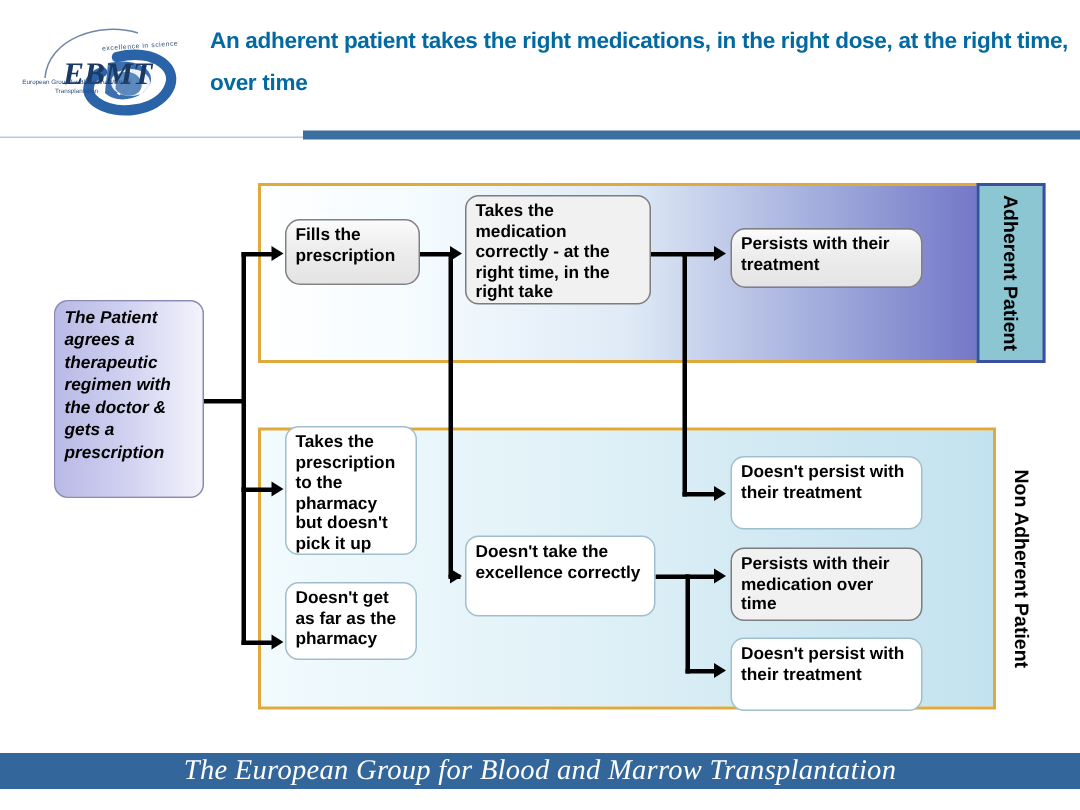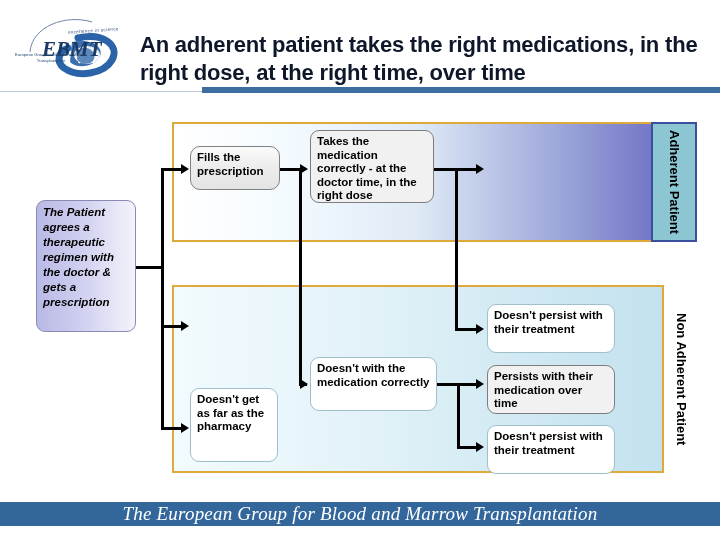--- a/index.html
+++ b/index.html
@@ -26,24 +26,23 @@
     position:absolute;left:60px;top:20px;
     font-size:4.5px;color:#2a4d7a;letter-spacing:.4px;
     transform:rotate(-4deg);white-space:nowrap;
   }
   .logo-sub{
     position:absolute;left:2px;top:44px;width:82px;
     font-size:4.2px;line-height:6px;color:#2a4d7a;text-align:center;
   }
   #title{
     position:absolute;left:140px;top:14px;width:575px;
-    color:#0f172a;
-    font-size:22px;font-weight:bold;line-height:28px;
+    color:#0369a1;
+    font-size:15px;font-weight:bold;line-height:28px;
     letter-spacing:-.2px;
-    margin-top:17px;
   }
   #header-rule{
     position:absolute;left:0;top:91px;width:202px;height:1px;background:#b9c9d8;
   }
   #header-bar{
     position:absolute;left:202px;top:87px;width:518px;height:6px;
     background:#3d6ea0;
   }
 
   
@@ -87,21 +86,21 @@
     left:36px;top:100px;width:100px;height:132px;
     font-size:11.5px;line-height:15px;font-style:italic;
   }
   #node-fills{left:190px;top:46px;width:90px;height:44px;}
   #node-takes-correct{
     left:310px;top:30px;width:124px;height:73px;
   }
   #node-persists{left:487px;top:52px;width:128px;height:40px;}
 
   #node-pharmacy{left:190px;top:184px;width:88px;height:86px;}
-  #node-notfar{left:190px;top:288px;width:88px;height:74px;}
+  #node-notfar{left:190px;top:288px;width:88px;height:52px;}
   #node-doesnt-take{left:310px;top:257px;width:127px;height:54px;}
   #node-notpersist1{left:487px;top:204px;width:128px;height:49px;}
   #node-persist-over{left:487px;top:265px;width:128px;height:49px;}
   #node-notpersist2{left:487px;top:325px;width:128px;height:49px;}
 
   
   .vlabel{
     position:absolute;
     font-size:13px;font-weight:bold;color:#000000;
     writing-mode:vertical-rl;
@@ -185,27 +184,29 @@
   <div class="line" style="left:457px;top:283px;width:3px;height:66px;"></div>
   <div class="line" style="left:457px;top:283px;width:20px;height:3px;"></div>
   <div class="arrow" style="left:476px;top:279px;"></div>
   <div class="line" style="left:457px;top:346px;width:20px;height:3px;"></div>
   <div class="arrow" style="left:476px;top:342px;"></div>
 
   <div class="node lavender" id="node-patient">The Patient agrees a therapeutic regimen with the doctor &amp; gets a prescription</div>
 
   <div class="node gray" id="node-fills">Fills the prescription</div>
 
-  <div class="node pale" id="node-takes-correct">Takes the medication correctly - at the doctor time, in the right dose</div>
-
-
+  <div class="node pale" id="node-takes-correct">Takes the medication correctly - at the right time, in the right take</div>
+
+  <div class="node gray" id="node-persists">Persists with their treatment</div>
+
+  <div class="node white" id="node-pharmacy">Takes the prescription to the pharmacy but doesn't pick it up</div>
 
   <div class="node white" id="node-notfar">Doesn't get as far as the pharmacy</div>
 
-  <div class="node white" id="node-doesnt-take">Doesn't with the medication correctly</div>
+  <div class="node white" id="node-doesnt-take">Doesn't take the excellence correctly</div>
 
   <div class="node white" id="node-notpersist1">Doesn't persist with their treatment</div>
 
   <div class="node pale" id="node-persist-over">Persists with their medication over time</div>
 
   <div class="node white" id="node-notpersist2">Doesn't persist with their treatment</div>
 
   <div class="vlabel" id="label-adherent">Adherent Patient</div>
   <div class="vlabel" id="label-nonadherent">Non Adherent Patient</div>
 </div>

